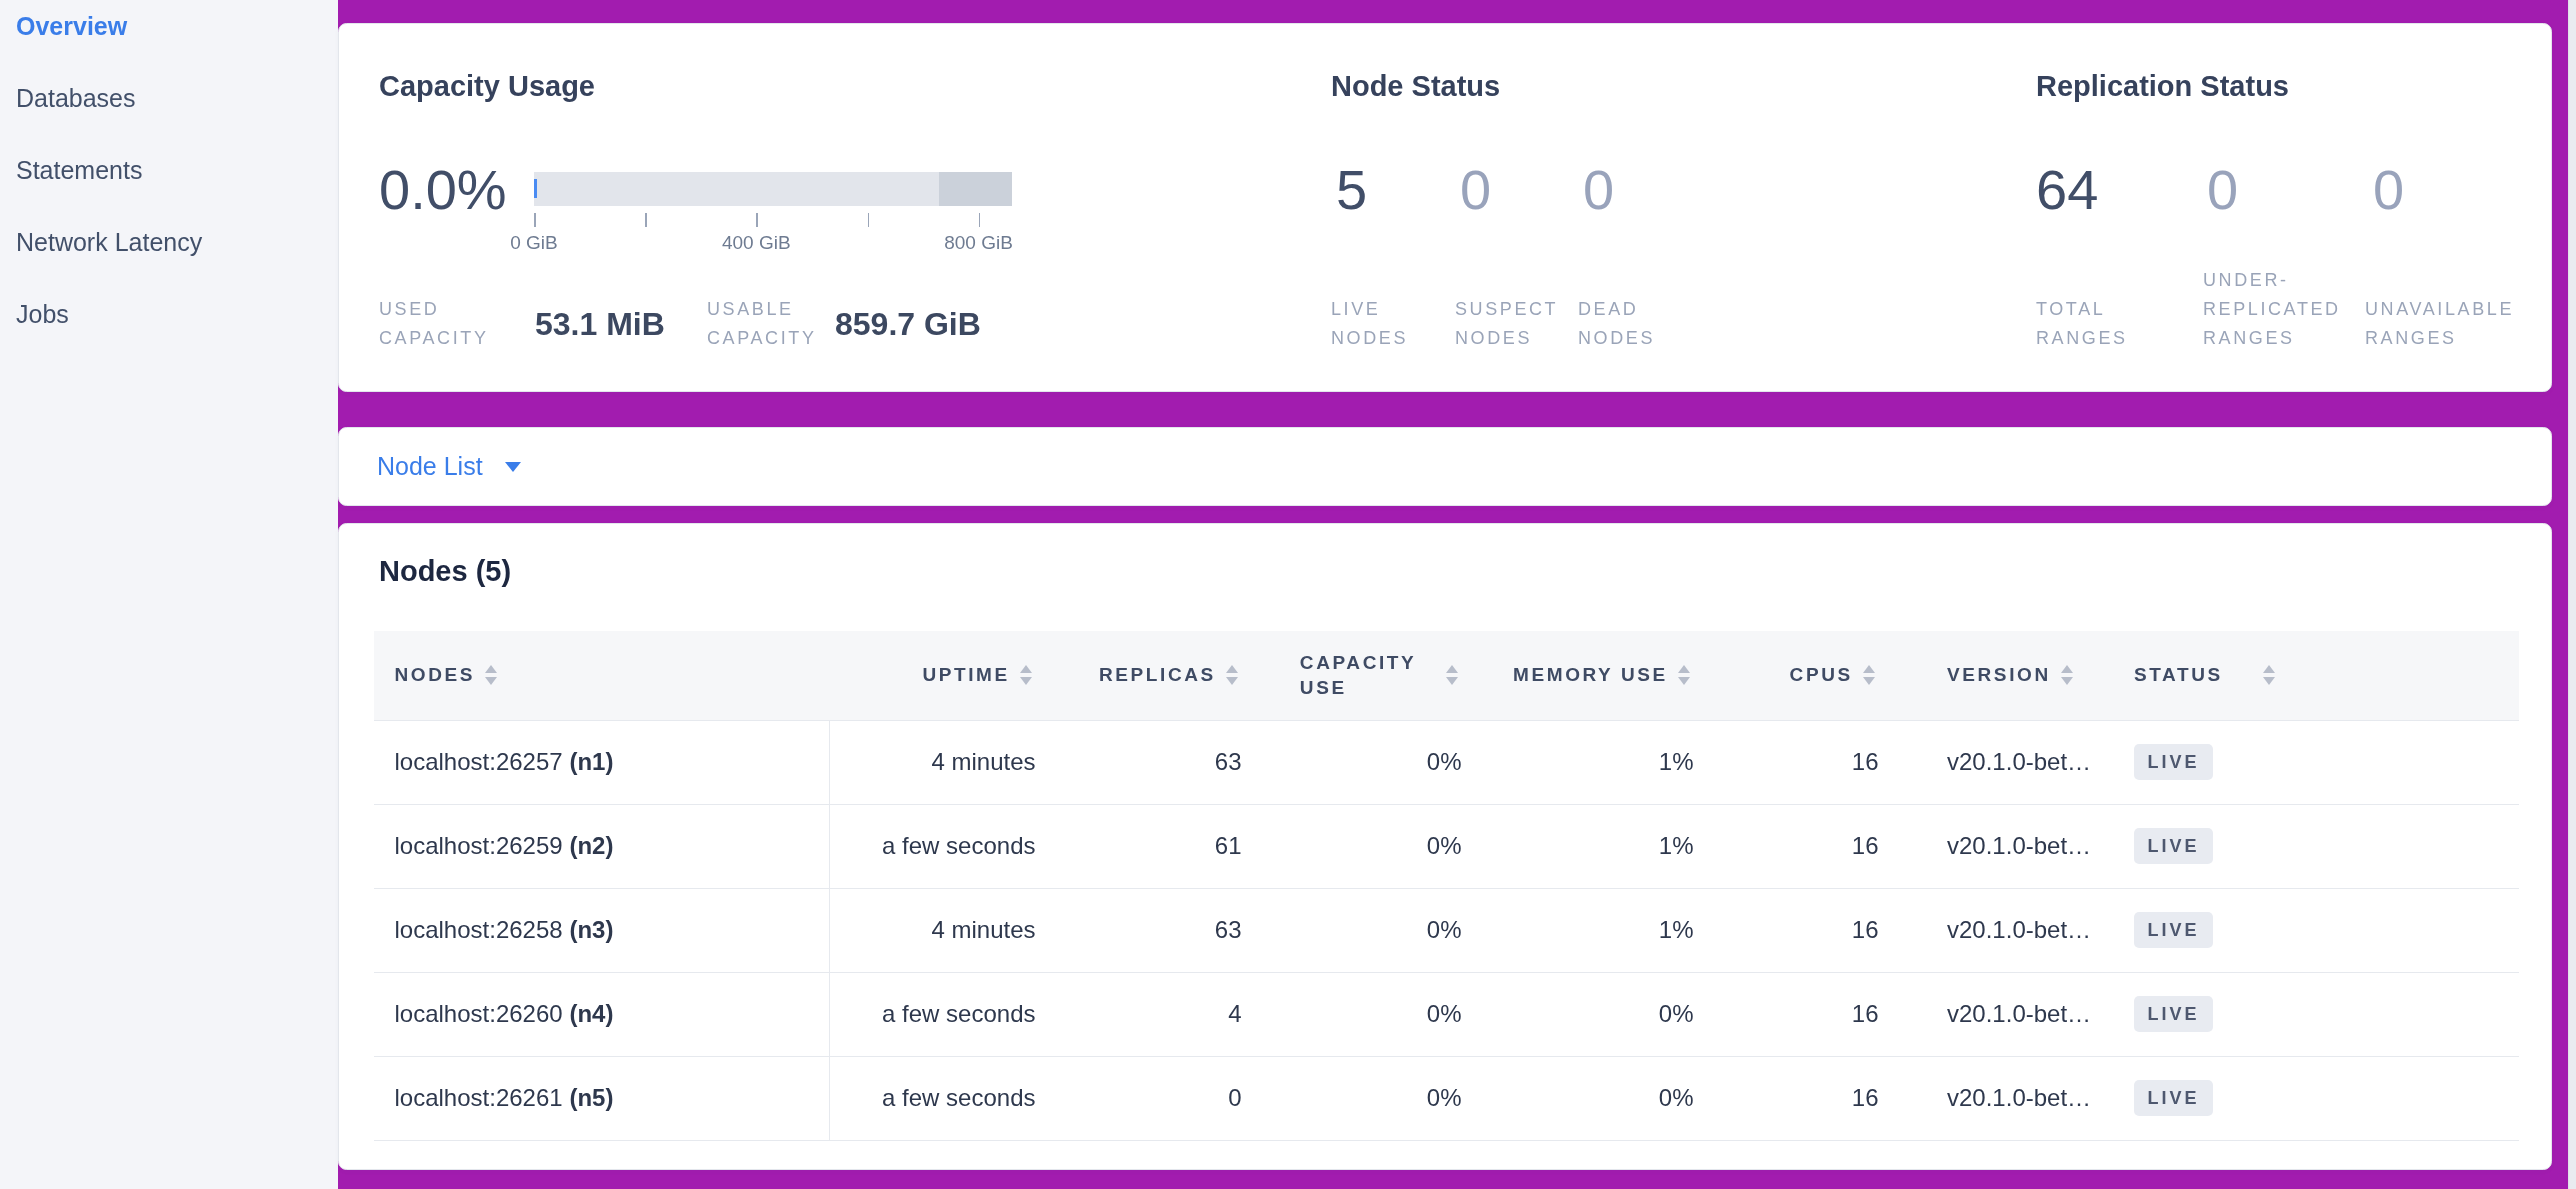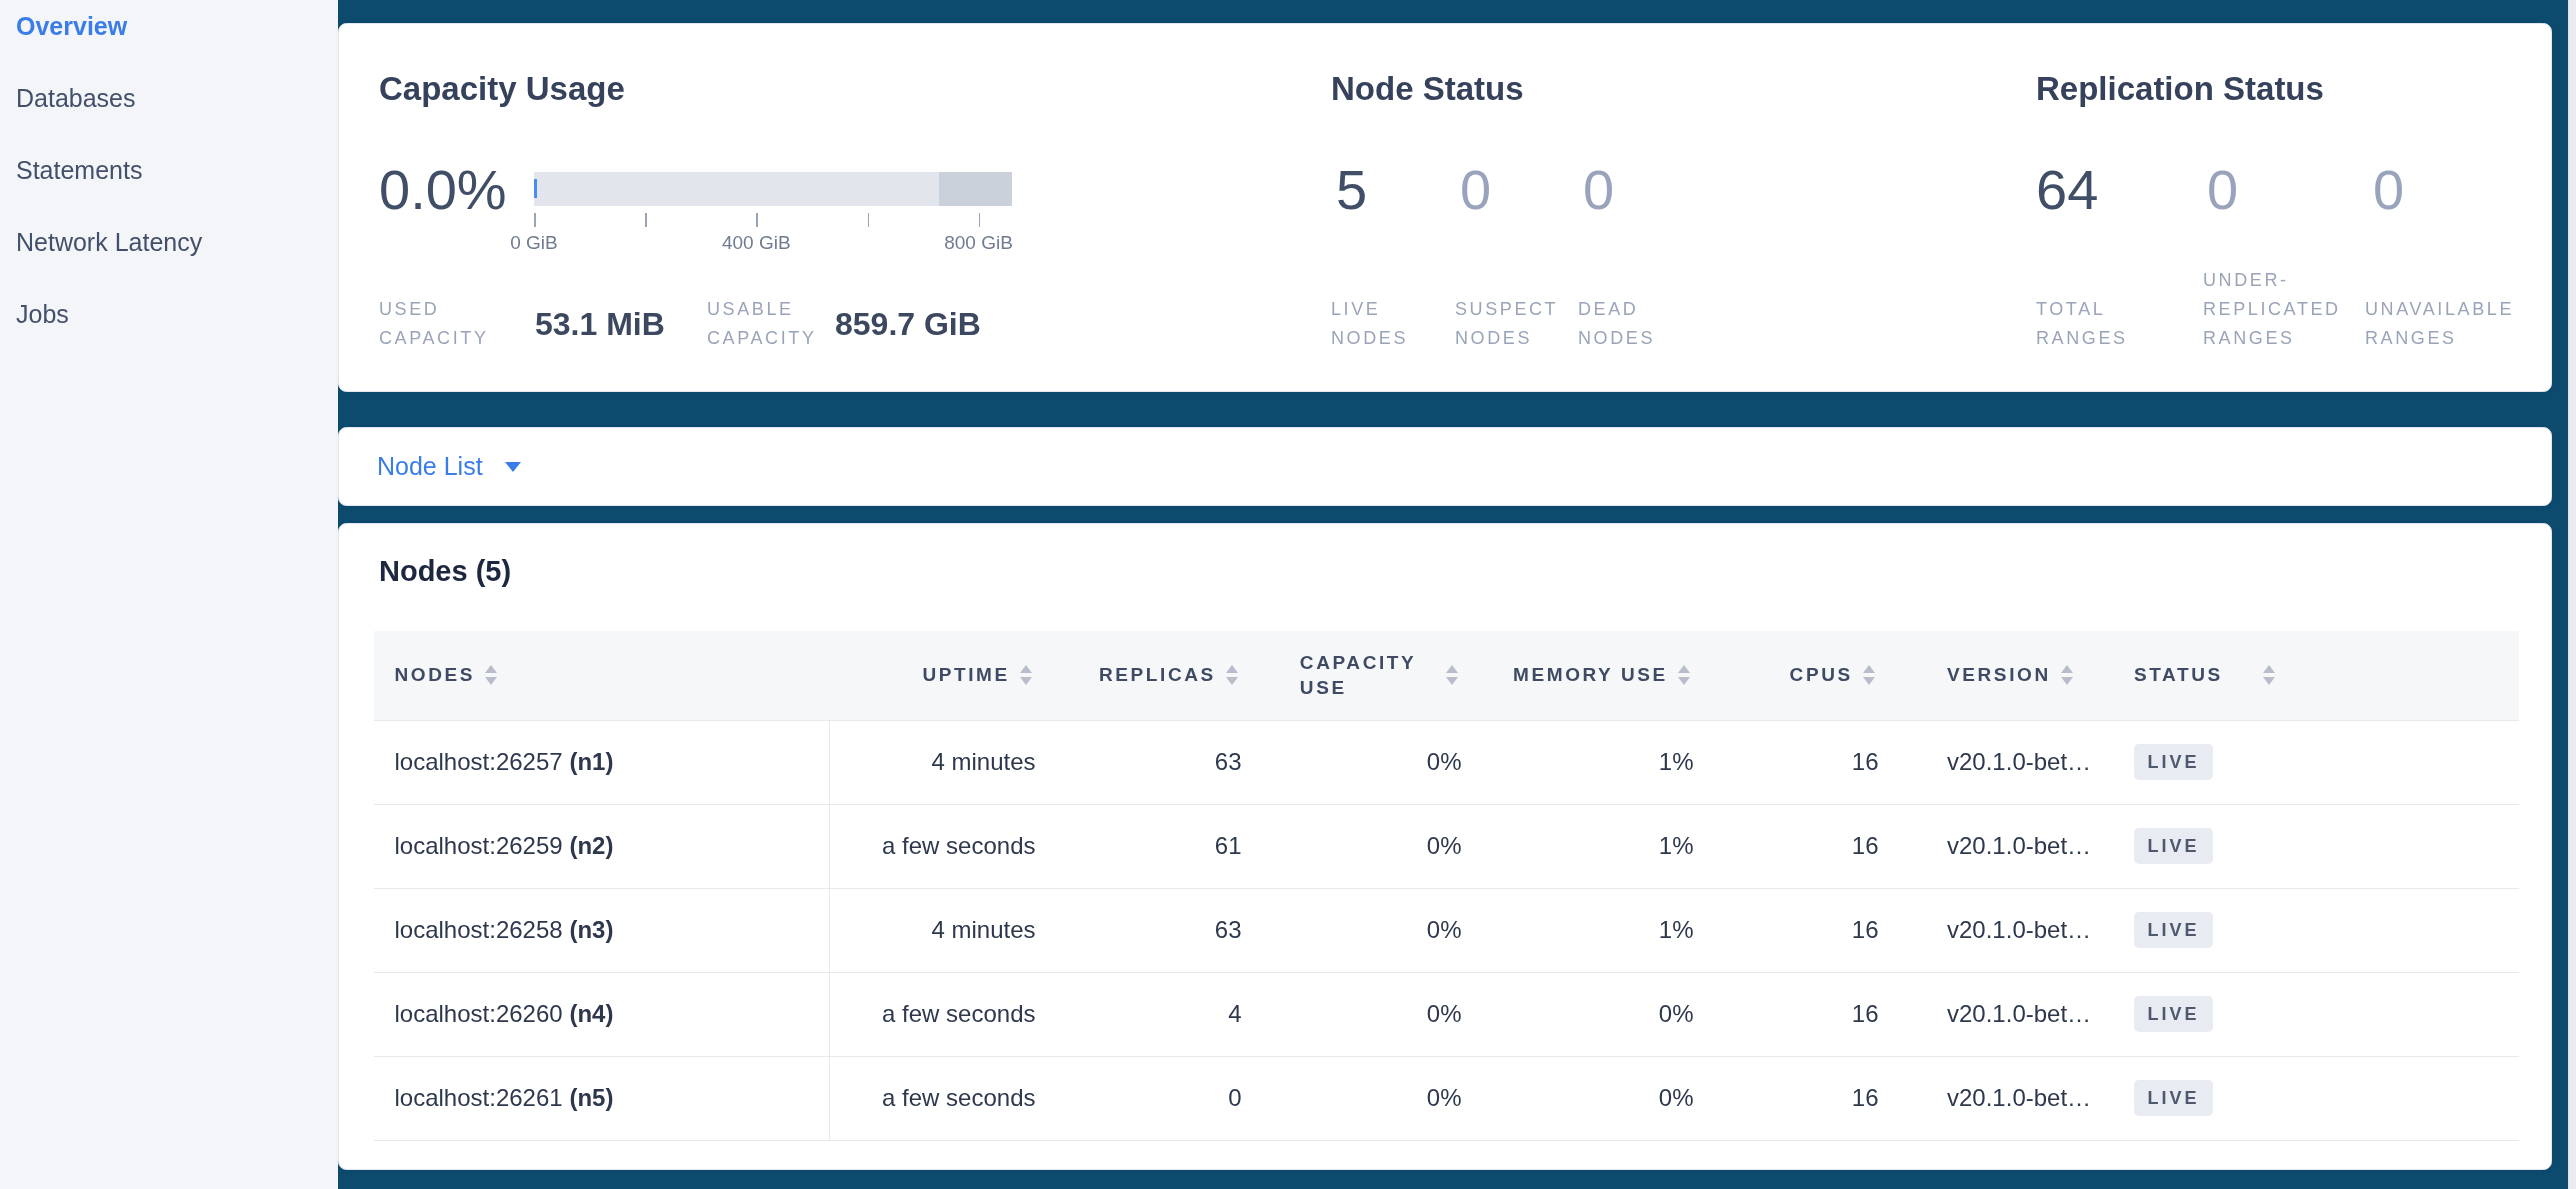--- a/index.html
+++ b/index.html
@@ -1,33 +1,33 @@
 <!DOCTYPE html>
 <html style="font-size:13.6px"><head>
 <meta charset="utf-8">
 <style>
   html,body{margin:0;padding:0;background:#f2f4f8;font-family:"Liberation Sans",sans-serif;}
-  #app{position:relative;width:2576px;height:1189px;background:#0c4a6e;overflow:hidden;}
+  #app{position:relative;width:2576px;height:1189px;background:#a21caf;overflow:hidden;}
 
   
   #sidebar{position:absolute;left:0;top:0;width:338px;height:100%;background:#f4f5f9;}
   #sidebar ul{list-style:none;margin:0;padding:0;position:absolute;top:-9.4px;left:0;right:0;}
   #sidebar li{height:72px;display:flex;align-items:center;padding-left:16px;
               font-size:25px;color:#42506a;cursor:pointer;}
   #sidebar li.active{color:#3a7de9;font-weight:700;}
 
   
   .card{position:absolute;left:338px;width:2214px;background:#fff;border:1.7px solid #e3e6ec;
         border-radius:8.5px;box-sizing:border-box;box-shadow:0 1.7px 4.3px rgba(60,70,90,.04);}
   #card-summary{top:23px;height:369px;}
   #card-nodelist{top:427px;height:79px;}
   #card-nodes{top:523px;height:647px;}
 
   
-  .sec-title{position:absolute;top:46px;font-size:33px;font-weight:600;color:#36425c;}
+  .sec-title{position:absolute;top:46px;font-size:29px;font-weight:600;color:#36425c;}
   .big-num{position:absolute;top:136px;font-size:56px;font-weight:500;color:#414e68;line-height:60px;}
   .big-num.dim{color:#99a3bb;font-weight:400;}
   .stat-label{position:absolute;bottom:38px;font-size:18px;letter-spacing:2.6px;color:#9aa4b8;
               line-height:29px;white-space:pre-line;}
   .stat-value{position:absolute;bottom:48px;font-size:32px;font-weight:700;color:#3c4860;}
 
   
   #gauge{position:absolute;left:195px;top:148px;width:478px;height:34px;}
   #gauge .bar{position:absolute;left:0;top:0;width:100%;height:34px;background:#e2e5eb;}
   #gauge .bar-dark{position:absolute;left:84.8%;top:0;width:15.2%;height:34px;background:#cbd1da;}

